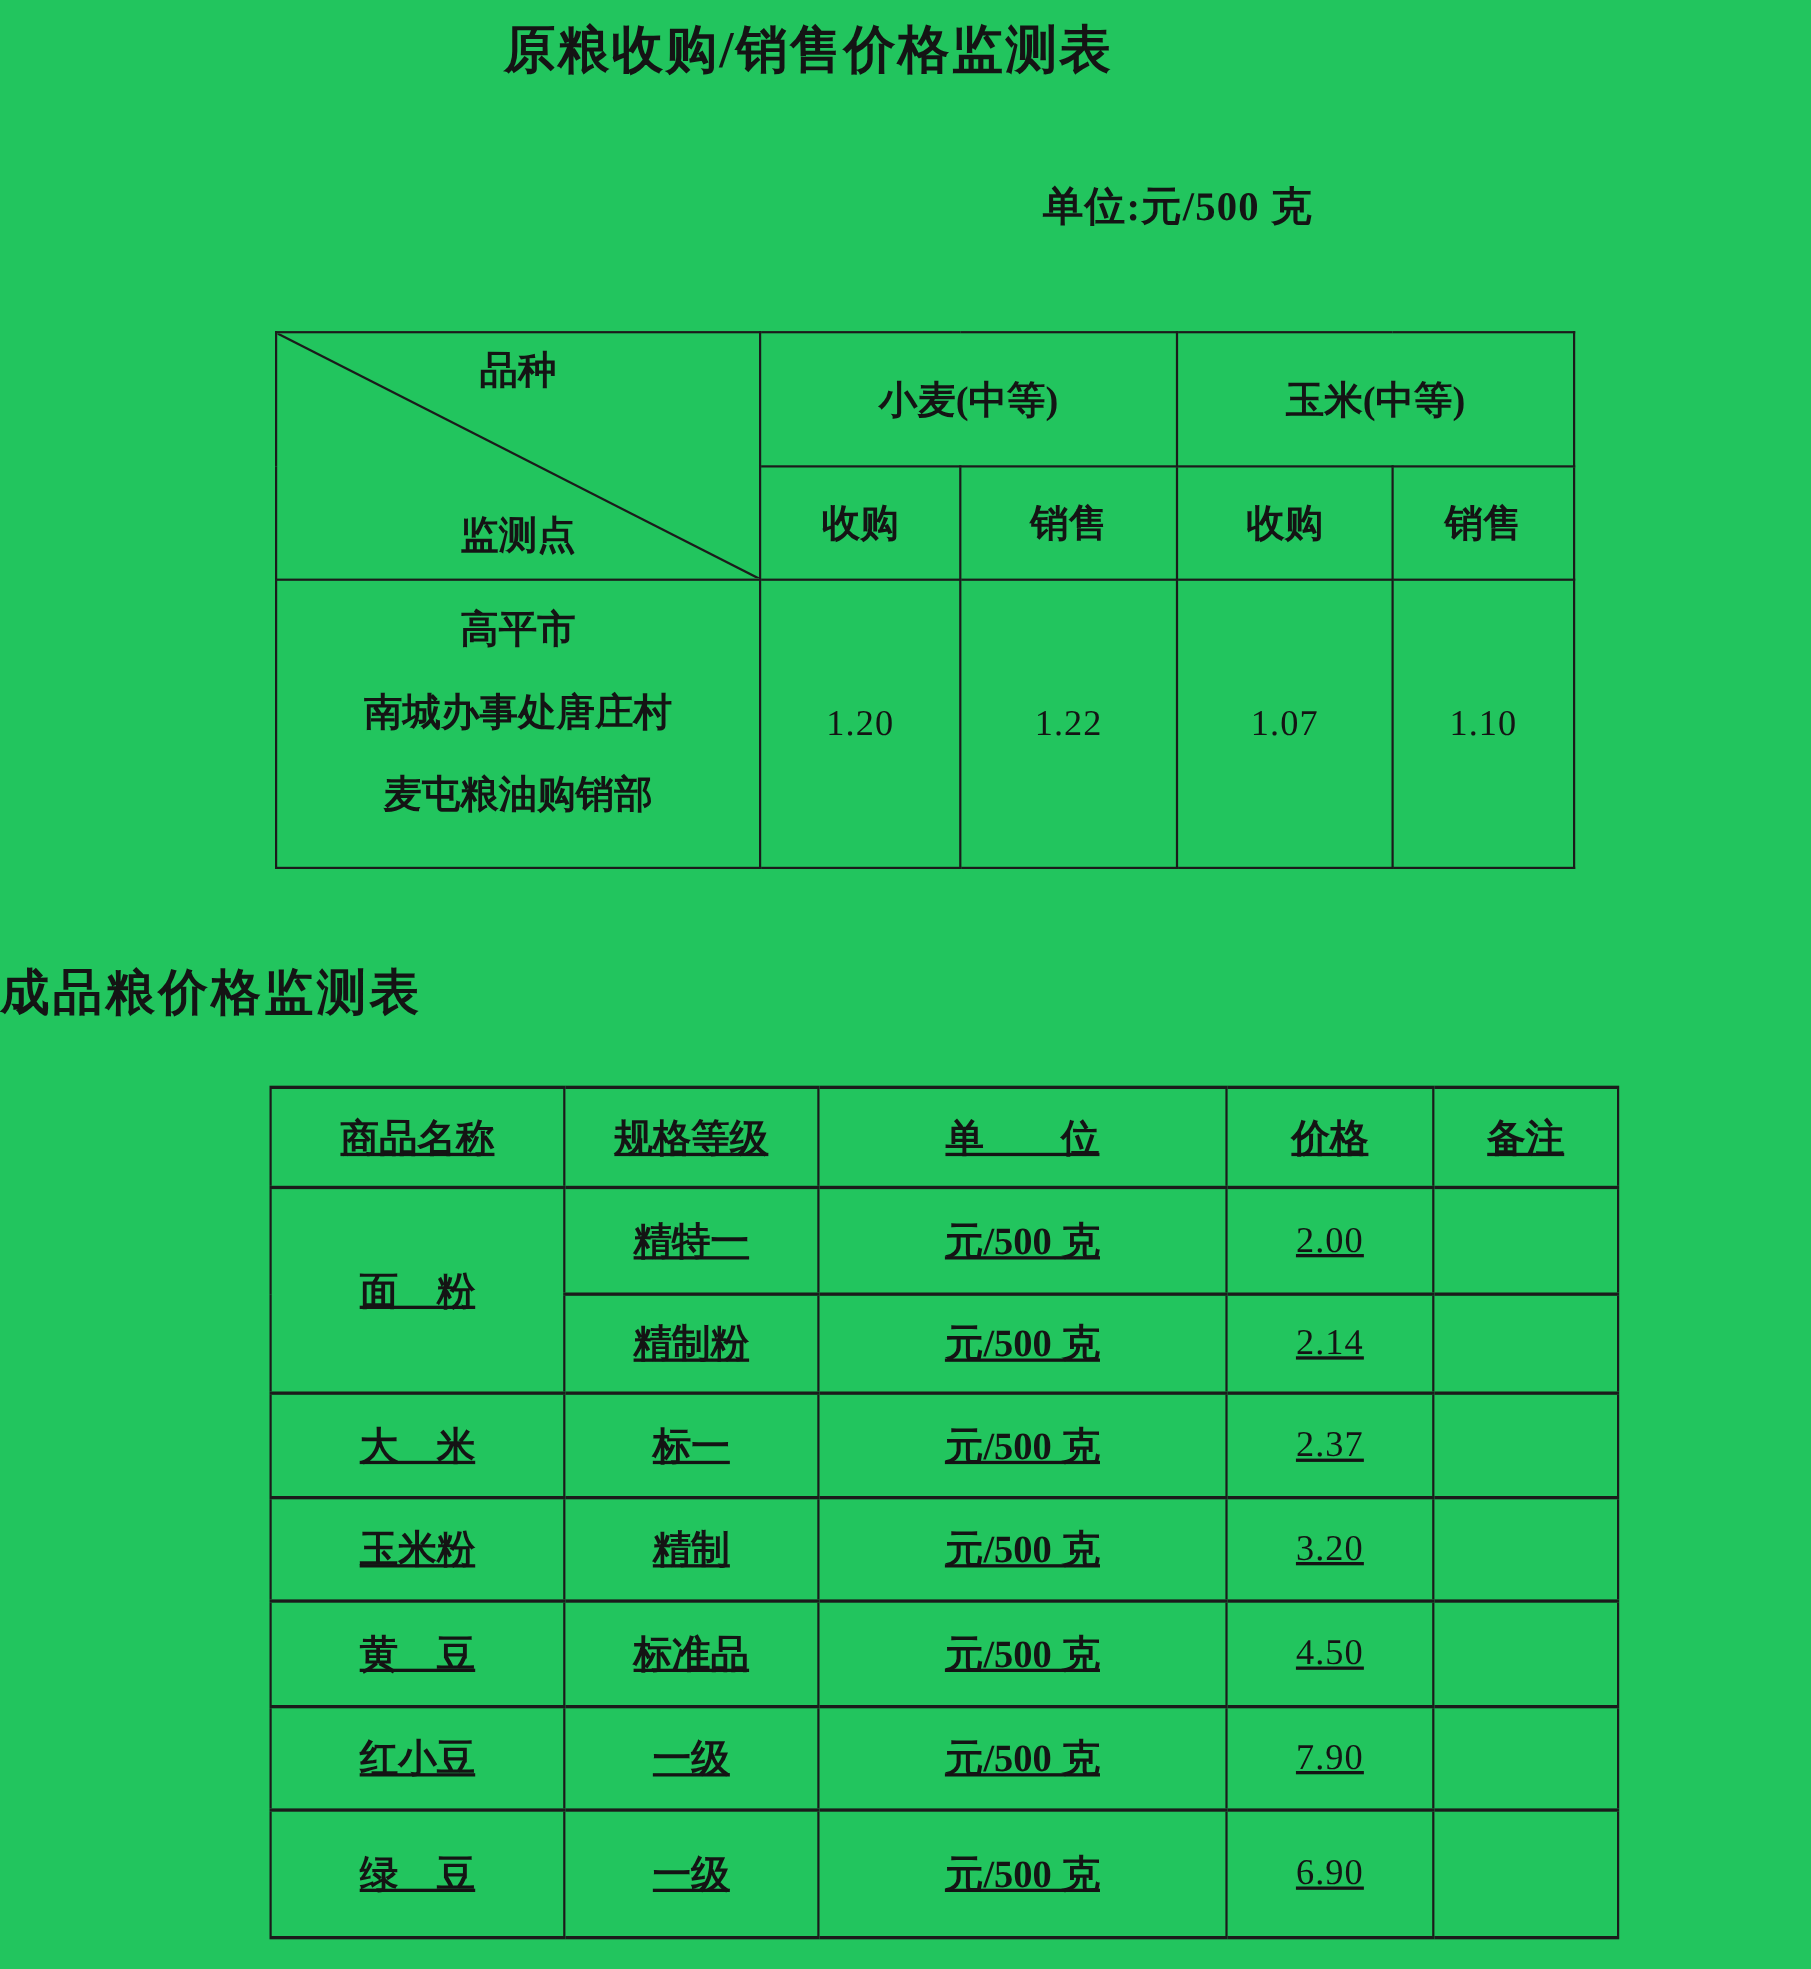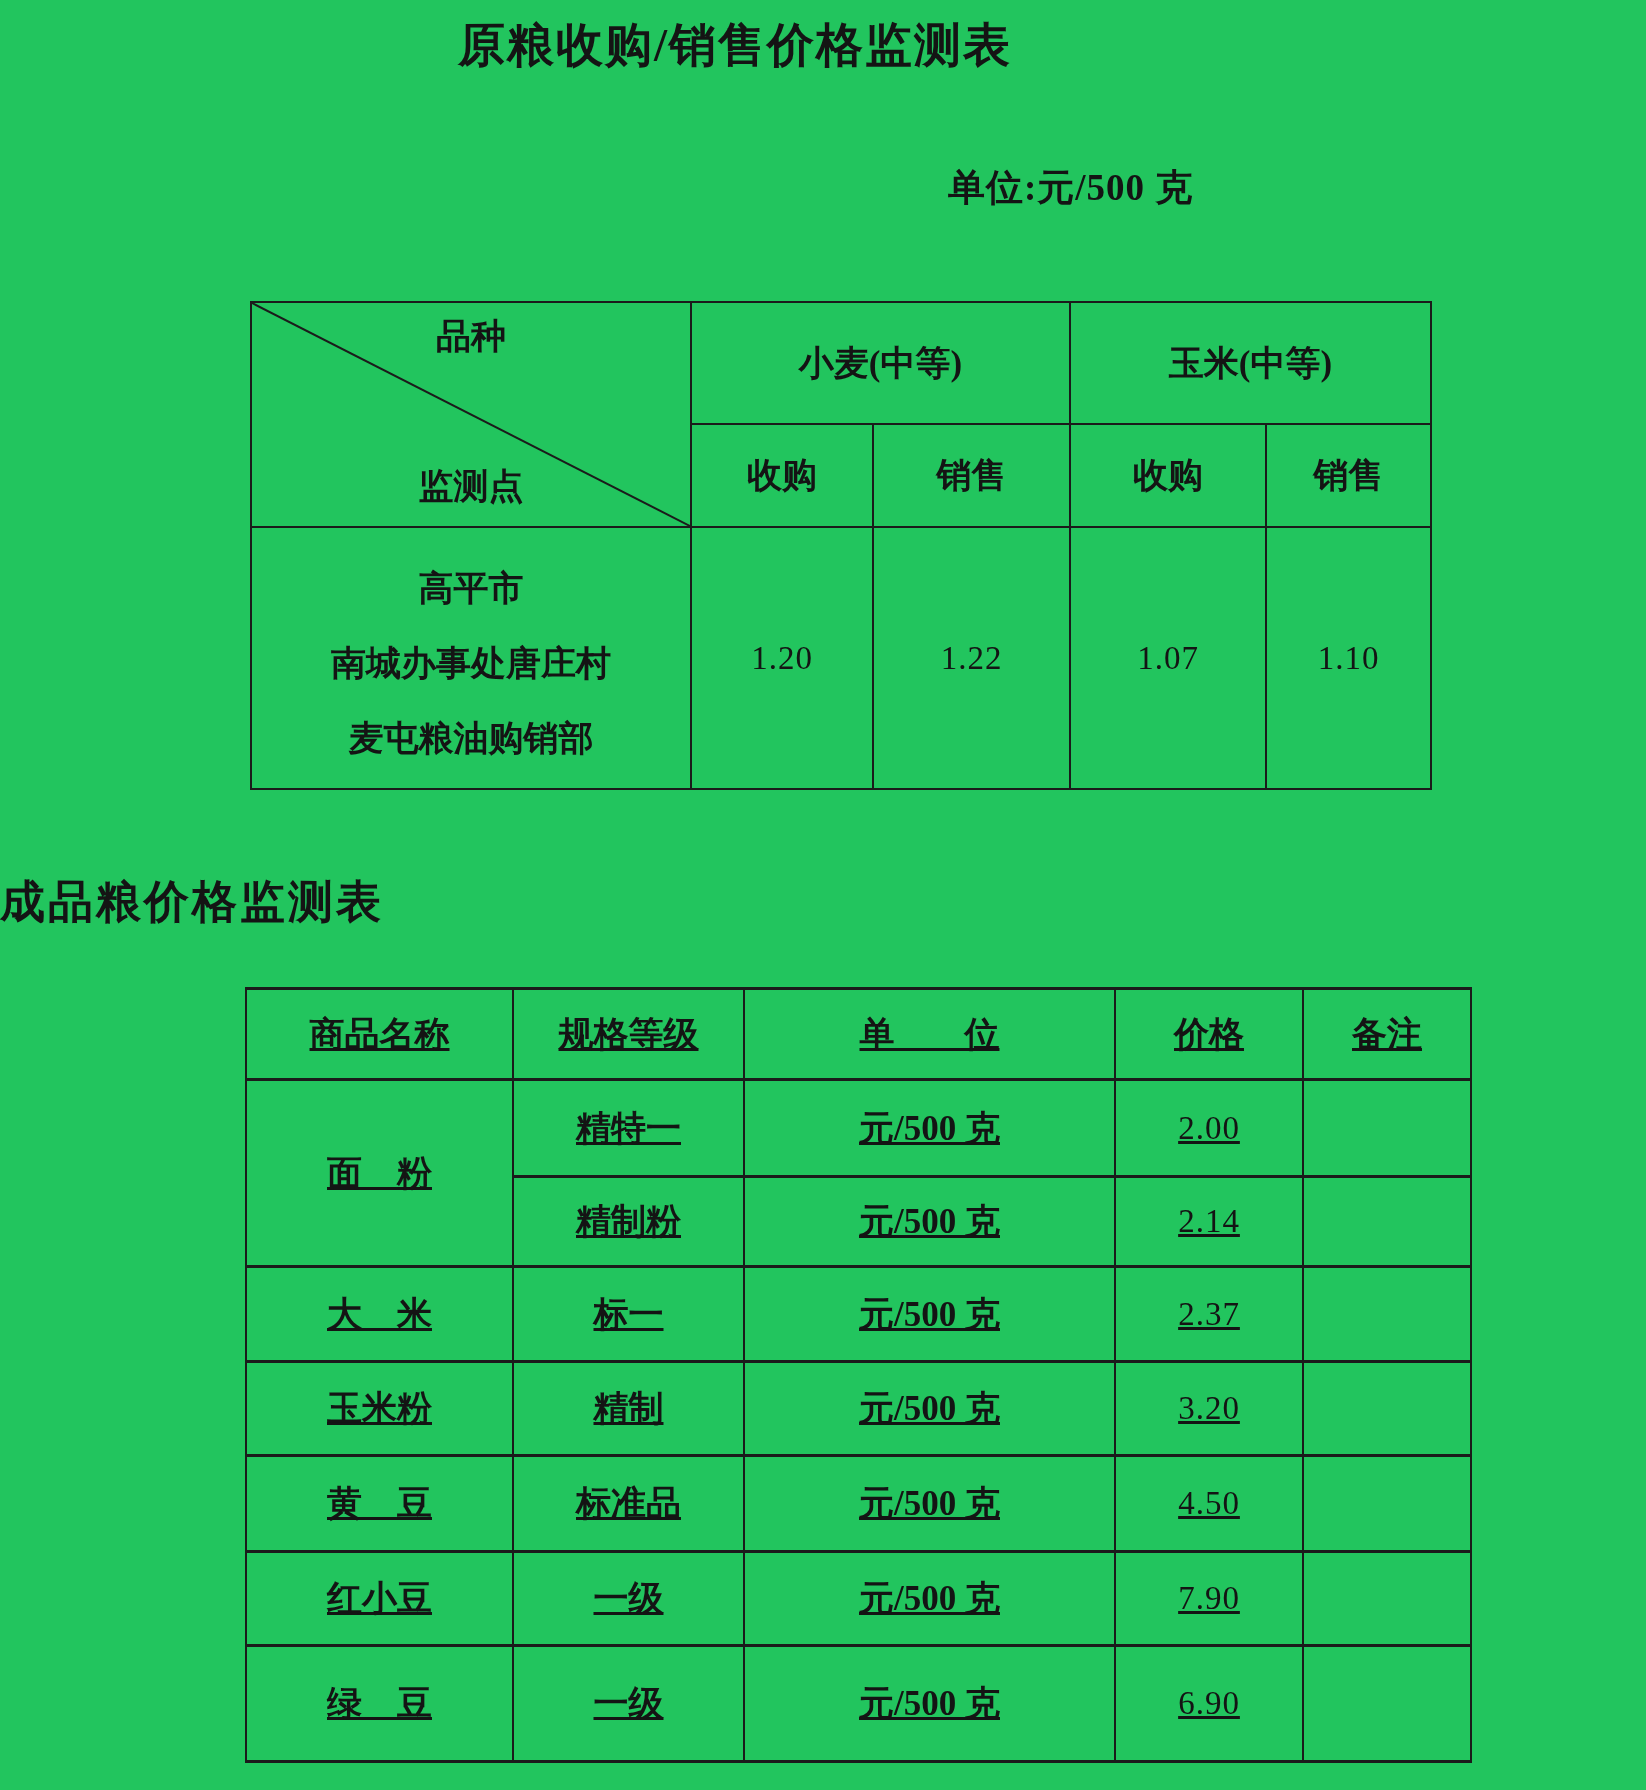--- a/index.html
+++ b/index.html
@@ -36,21 +36,21 @@
   }
   .num{font-size:33px;font-weight:400;letter-spacing:1px;}
   
   .raw-table{position:absolute;top:269px;left:250px;margin-top:32px;}
   .diag-cell{position:relative;vertical-align:top;}
   .diag-cell svg{position:absolute;top:0;left:0;width:100%;height:100%;display:block;}
   .diag-top{display:block;margin-top:10px;text-align:center;position:relative;}
   .diag-bottom{position:absolute;left:0;right:0;bottom:16px;text-align:center;}
   .mp-cell{vertical-align:top;}
   .mp-cell .mp-line{line-height:73px;padding-top:2px;}
-  .mp-cell .mp-line:first-child{padding-top:24px;}
+  .mp-cell .mp-line:first-child{padding-top:8px;}
   
   .fin-table{position:absolute;top:987px;left:245px;}
   .fin-table td,.fin-table th{
     border-top-width:3px;border-bottom-width:3px;text-decoration:underline;
   }
 </style>
 </head>
 <body>
 
 <div class="page">

